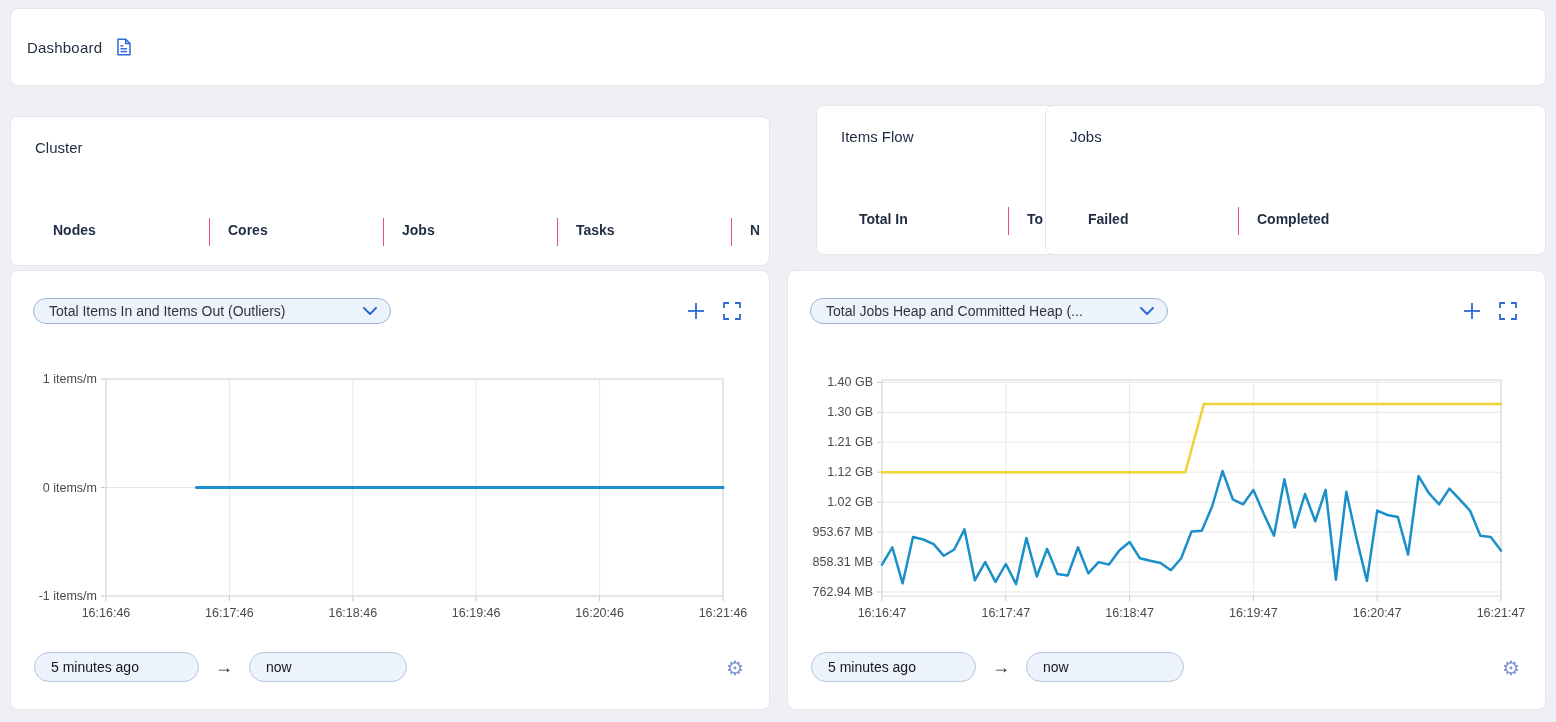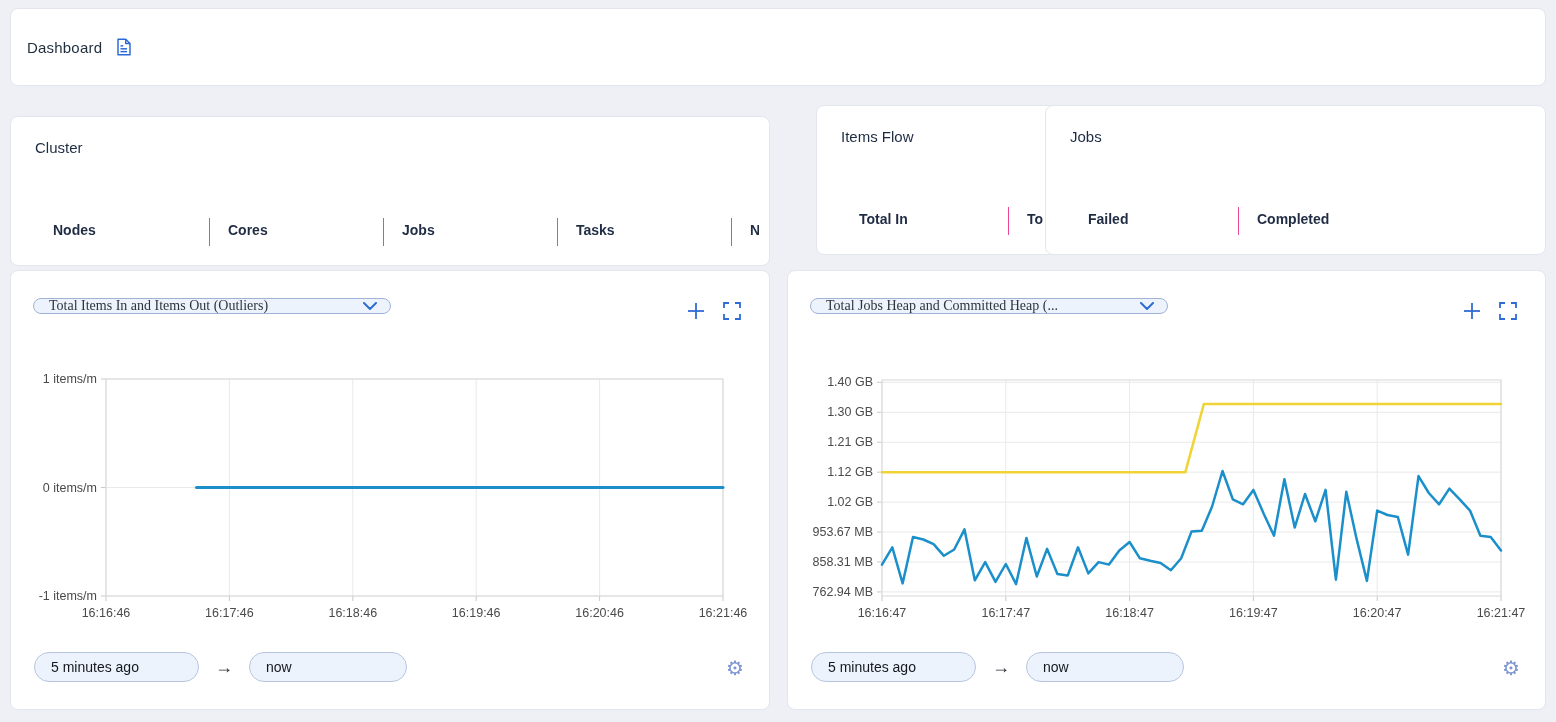--- a/index.html
+++ b/index.html
@@ -27,24 +27,24 @@
   .mt-row{display:flex;width:max-content;margin-top:44px;}
   .mt-cell{box-sizing:border-box;flex:none;padding-left:18px;white-space:nowrap;}
   .mt-head .mt-cell{height:28px;line-height:24px;font-weight:700;font-size:14px;color:#1f2c43;border-left:1px solid #ec4899;}
   .mt-vals .mt-cell{height:36px;line-height:36px;font-size:14px;color:#24292f;background:#f7f7f8;border-left:2px solid #1d4ed8;border-bottom:1px solid #ededef;}
   .mt-row .mt-cell:first-child{border-left:none;}
   .w174{width:174px;} .w167{width:167px;} .w168{width:168px;}
   
   #left-chart-card{left:10px;top:270px;width:760px;height:440px;}
   #right-chart-card{left:787px;top:270px;width:759px;height:440px;}
   .selector-pill{
-    position:absolute;left:22px;top:27px;width:358px;height:16px;
+    position:absolute;left:22px;top:27px;width:358px;height:26px;
     background:#edf3fd;border:1px solid #9fb3d6;border-radius:16px;
     display:flex;align-items:center;justify-content:space-between;
-    padding:0 13px 0 15px;box-sizing:border-box;cursor:pointer;font-family:Liberation Serif, serif;
+    padding:0 13px 0 15px;box-sizing:border-box;cursor:pointer;
   }
   .selector-label{font-size:14px;color:#30343a;white-space:nowrap;overflow:hidden;}
   .icon-btns{position:absolute;top:31px;right:28px;display:flex;gap:18px;}
   .icon-btn{width:18px;height:18px;cursor:pointer;display:block;}
   svg.chart{position:absolute;left:10px;top:100px;overflow:visible;}
   svg.chart text{font-size:12.5px;fill:#4a4a4a;font-family:"Liberation Sans",sans-serif;}
   .range-row{position:absolute;left:23px;bottom:27px;display:flex;align-items:center;gap:16px;}
   .time-pill{
     background:#edf3fd;border:1px solid #b7c5e0;border-radius:15px;height:30px;
     line-height:28px;padding:0 16px;font-size:14px;color:#15191e;box-sizing:border-box;

